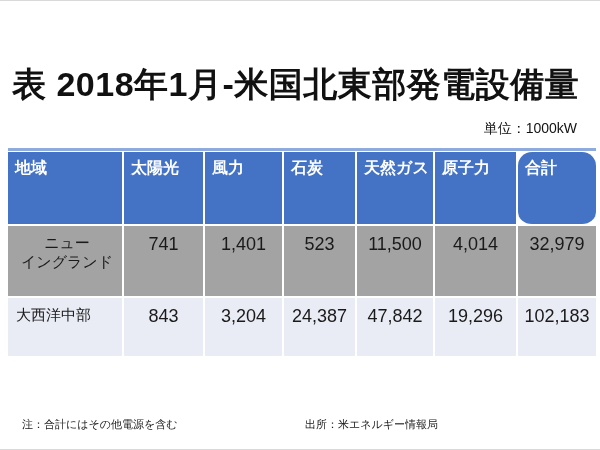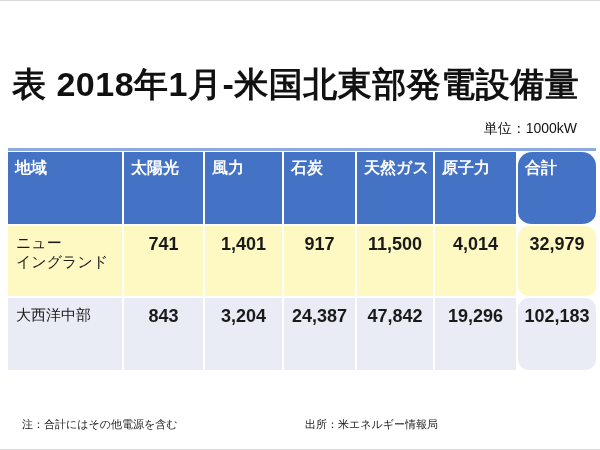--- a/index.html
+++ b/index.html
@@ -55,41 +55,40 @@
     color: #ffffff;
     font-size: 16px;
     font-weight: 600;
     text-align: left;
     padding: 6px 4px 4px 7px;
     height: 74px;
     border-right: 2px solid #ffffff;
     border-bottom: 2px solid #ffffff;
   }
   table.capacity th:last-child { border-right: none; border-radius: 14px; }
-  tr.data-row-odd td { background: #fef9c3; height: 72px; border-bottom: 2px solid #ffffff; }
-  tr.data-row-even td { background: #E9EBF5; height: 72px; border-bottom: none; margin-left: 13px; }
+  tr.data-row-odd td { background: #a3a3a3; height: 72px; border-bottom: 2px solid #ffffff; text-align: center; }
+  tr.data-row-even td { background: #E9EBF5; height: 58px; border-bottom: none; margin-left: 13px; }
   table.capacity td {
     padding-top: 8px;
     border-right: 2px solid #ffffff;
   }
-  table.capacity td:last-child { border-right: none; border-radius: 11px; }
+  table.capacity td:last-child { border-right: none; }
   td.region-cell {
     font-size: 15px;
     text-align: left;
     padding-left: 8px;
     padding-right: 4px;
     white-space: pre-line;
     line-height: 1.25;
     color: #1a1a1a;
   }
   td.num-cell {
     font-size: 18px;
     text-align: center;
     color: #1a1a1a;
-    font-weight: bold;
   }
   .footer-note {
     position: absolute;
     top: 416px;
     font-size: 11px;
     color: #1a1a1a;
     white-space: nowrap;
   }
   .footer-note.note-left { left: 22px; }
   .footer-note.note-source { left: 305px; text-align: right; }
@@ -123,21 +122,21 @@
         <th>原子力</th>
         <th>合計</th>
       </tr>
     </thead>
     <tbody>
       <tr class="data-row-odd">
         <td class="region-cell">ニュー
 イングランド</td>
         <td class="num-cell">741</td>
         <td class="num-cell">1,401</td>
-        <td class="num-cell">917</td>
+        <td class="num-cell">523</td>
         <td class="num-cell">11,500</td>
         <td class="num-cell">4,014</td>
         <td class="num-cell">32,979</td>
       </tr>
       <tr class="data-row-even">
         <td class="region-cell">大西洋中部</td>
         <td class="num-cell">843</td>
         <td class="num-cell">3,204</td>
         <td class="num-cell">24,387</td>
         <td class="num-cell">47,842</td>

